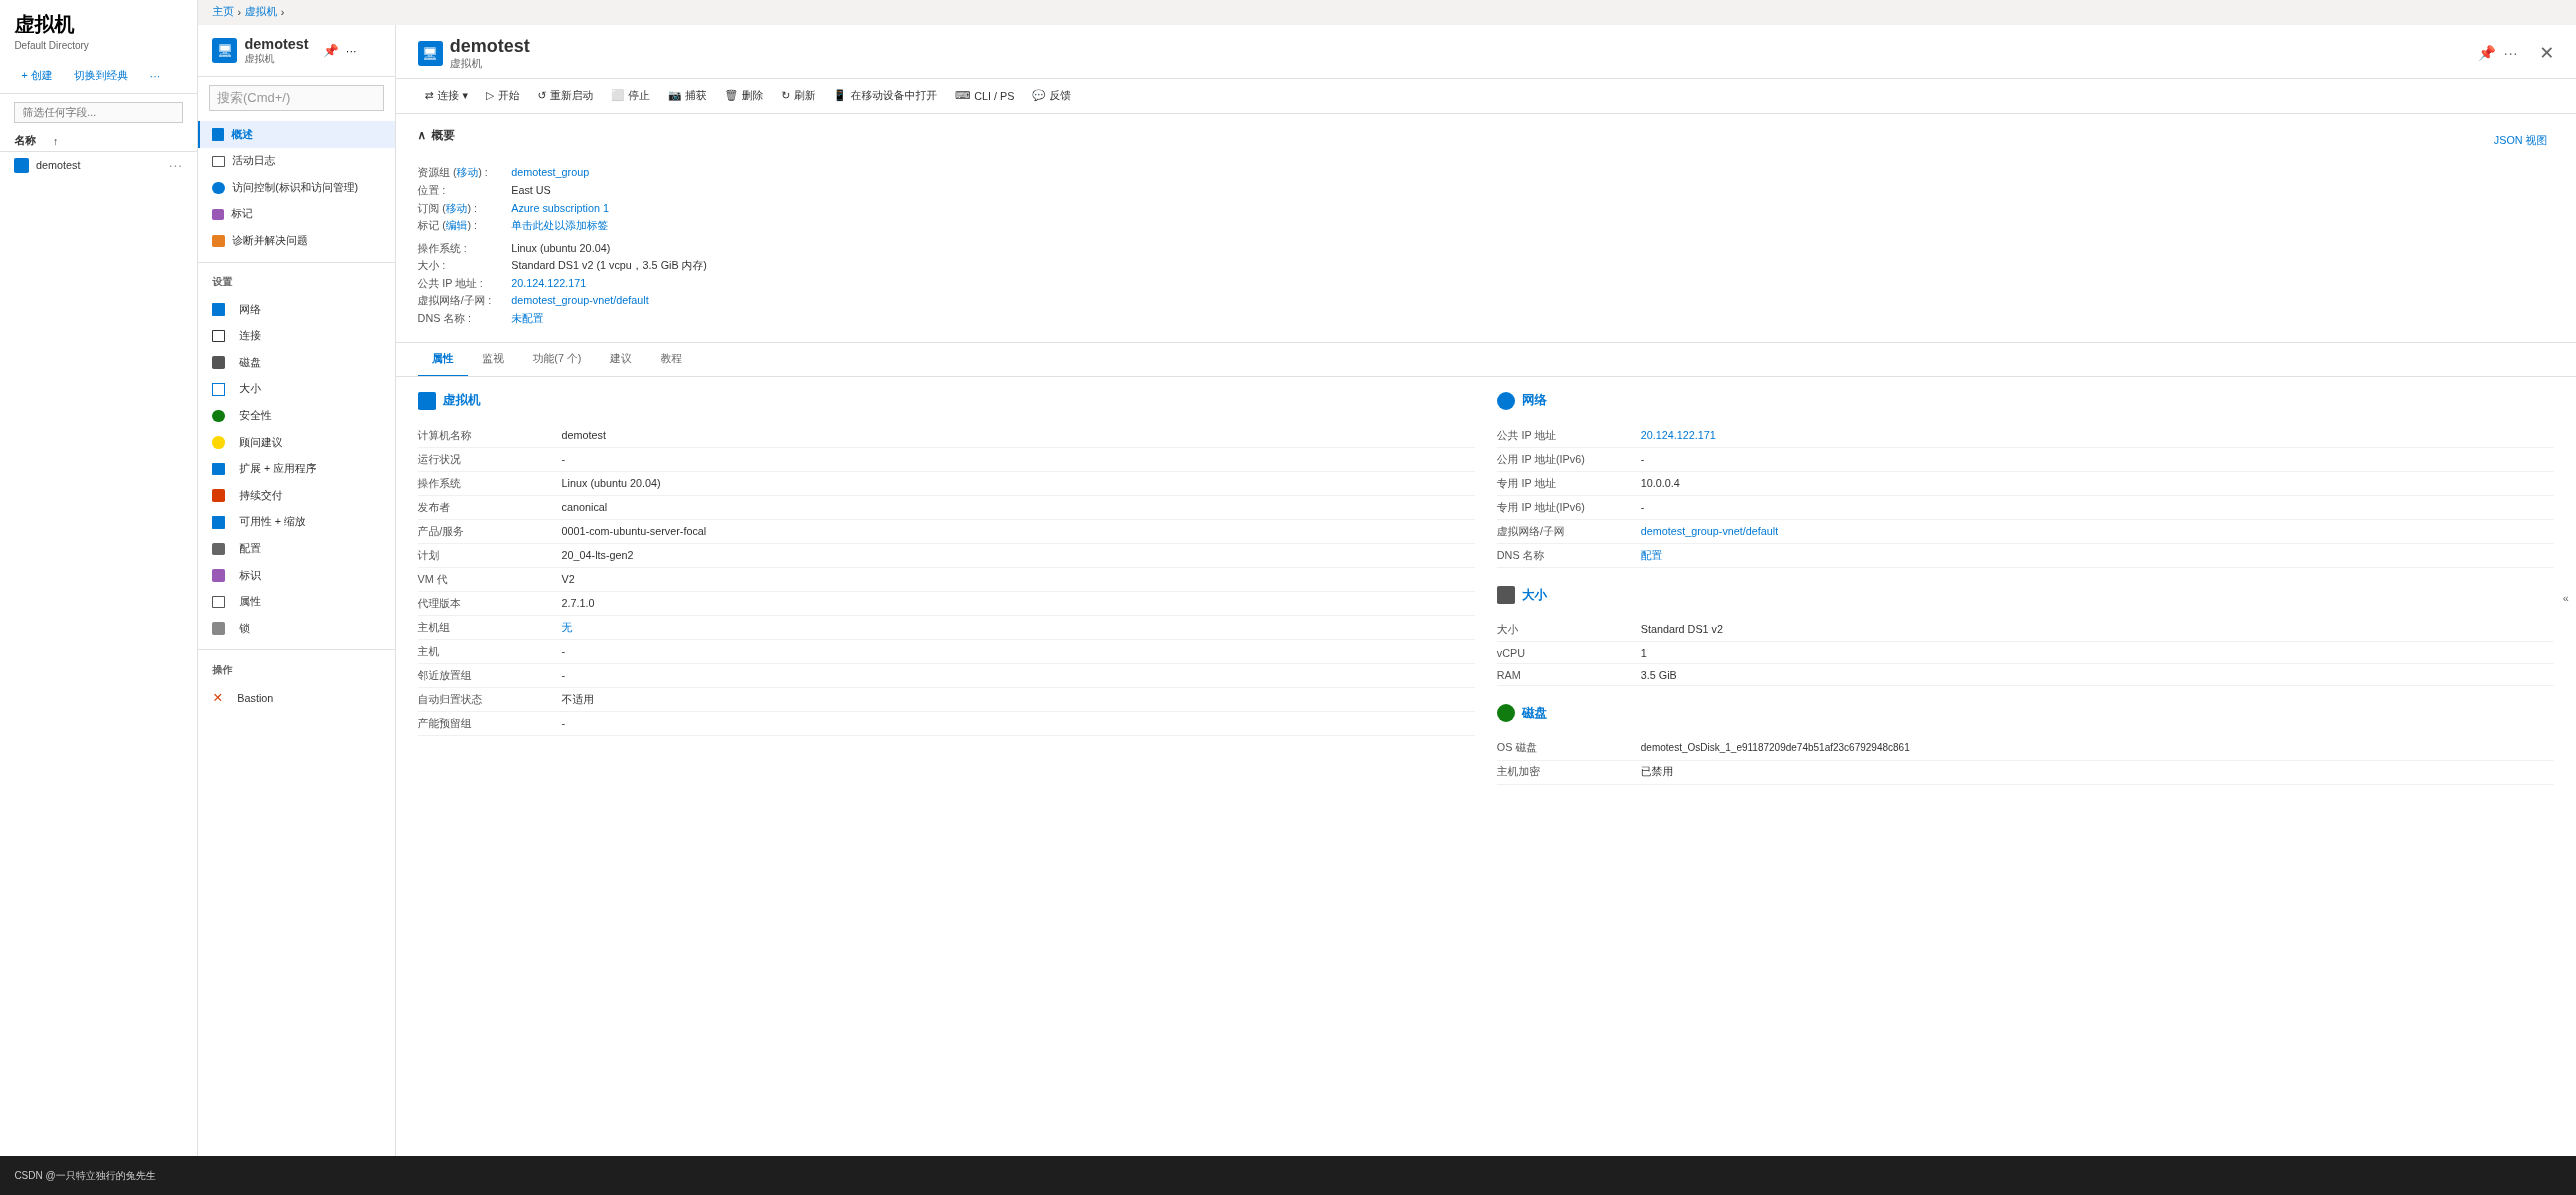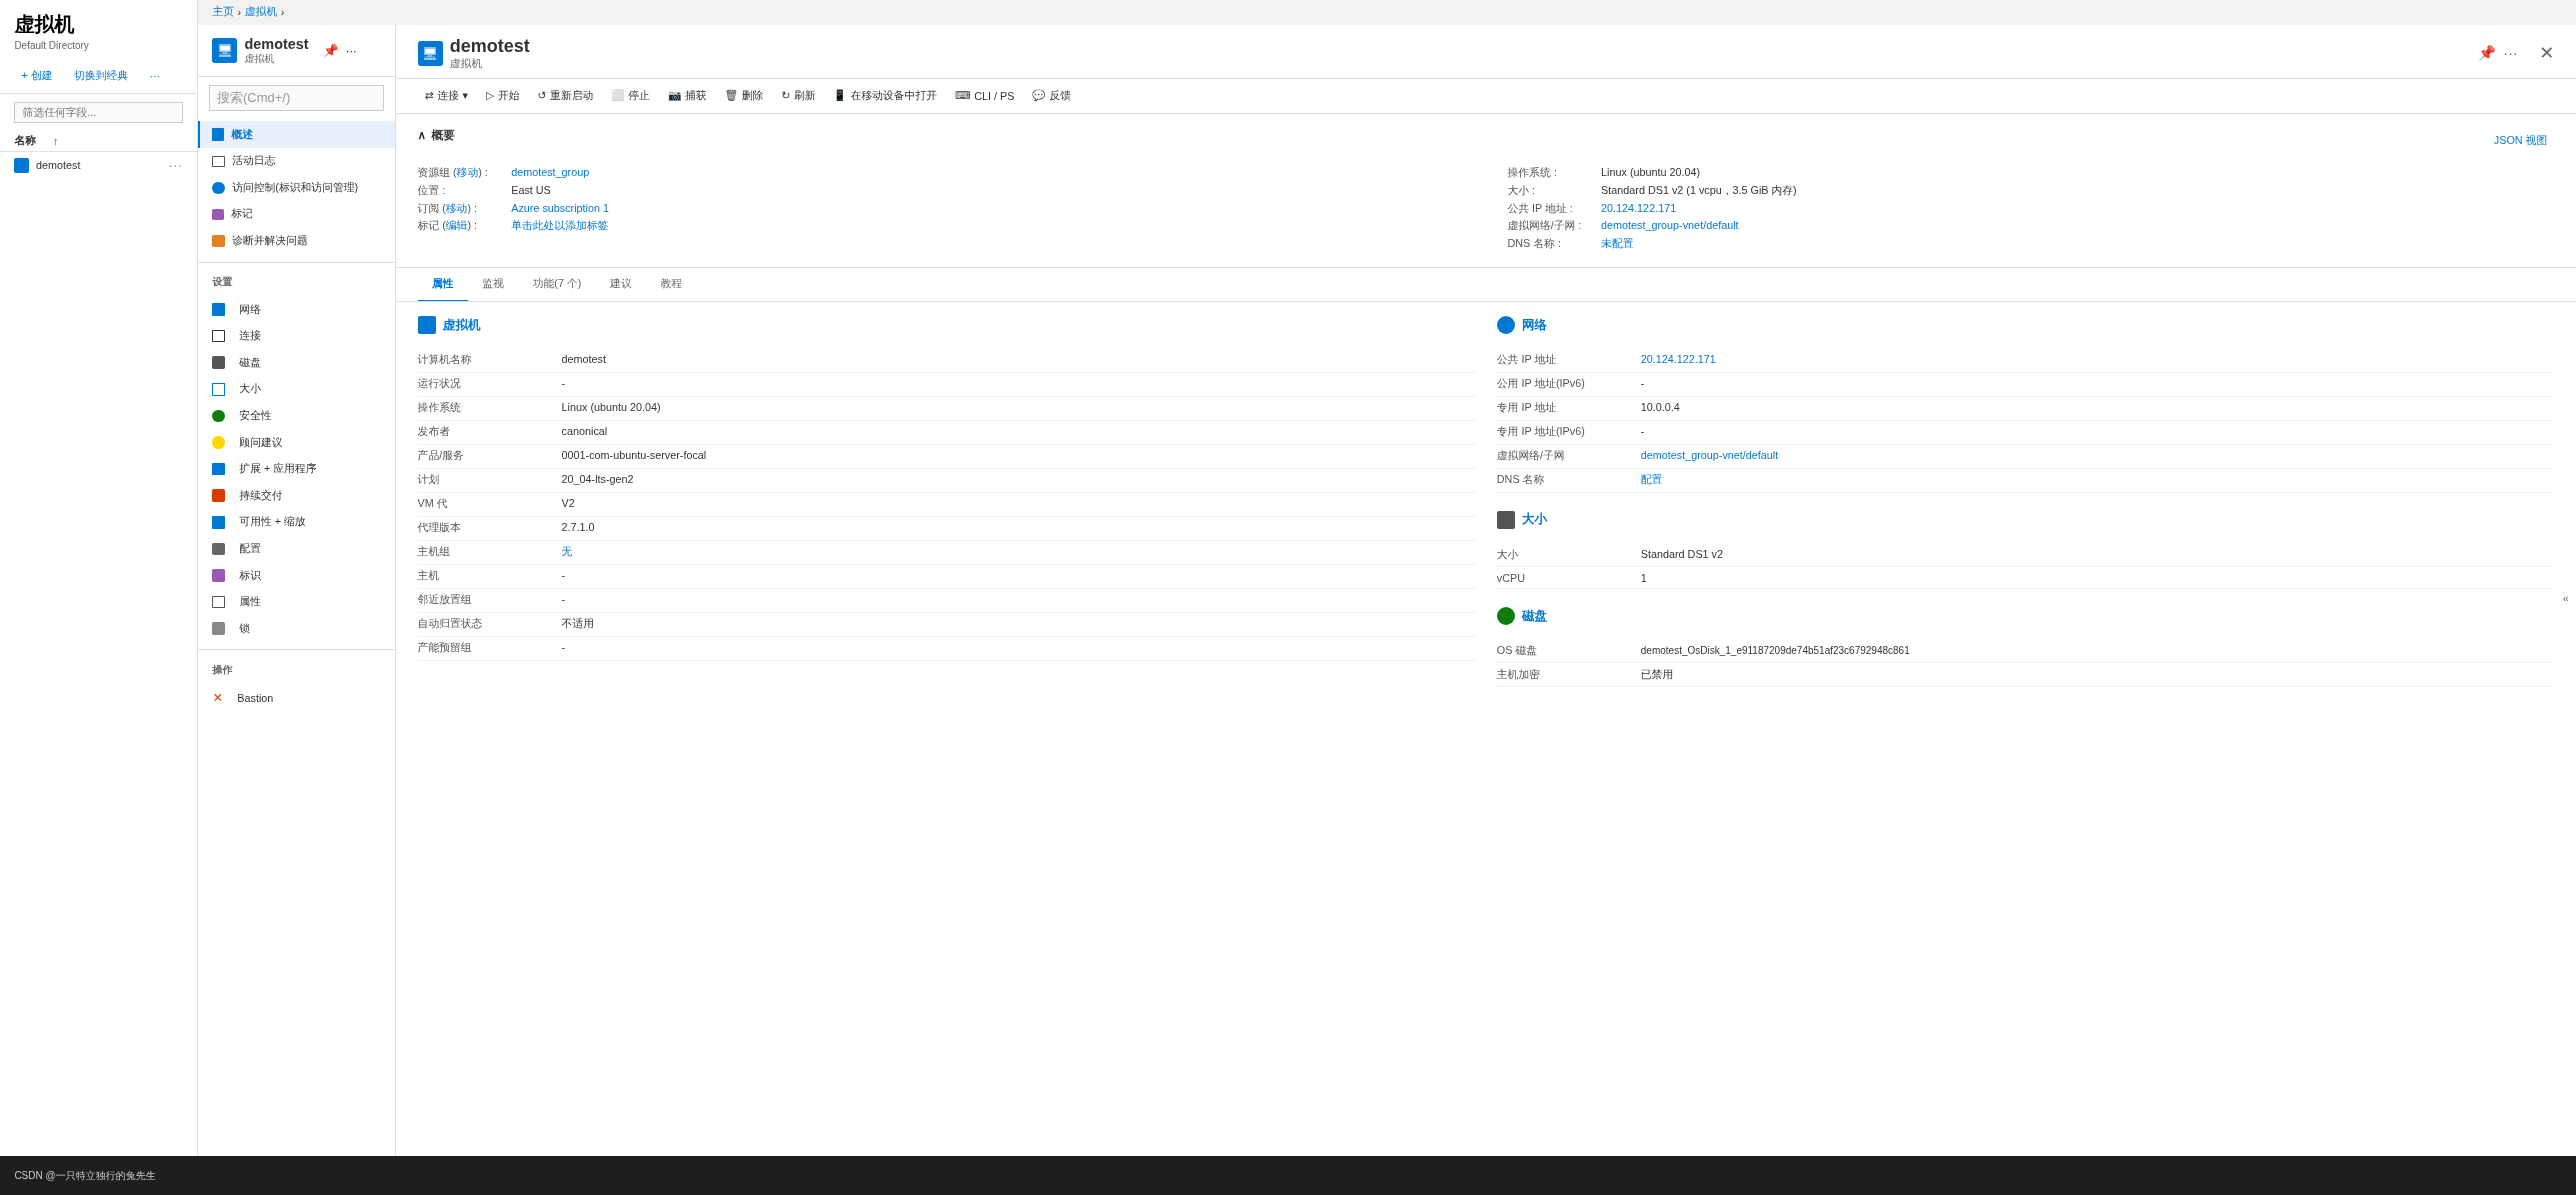--- a/index.html
+++ b/index.html
@@ -57,21 +57,21 @@
     .resource-header-type { font-size: 10.8px; color: #666; }
     .header-action-btn { display: flex; align-items: center; gap: 3.6px; padding: 4.5px 7.2px; border: none; background: none; cursor: pointer; font-size: 10.8px; font-family: 'Segoe UI', sans-serif; color: #333; white-space: nowrap; }
     .close-btn { margin-left: 14.4px; font-size: 18px; cursor: pointer; color: #666; border: none; background: none; }
 
     
     .resource-toolbar { display: flex; align-items: center; padding: 5.4px 21.6px; border-bottom: 0.9px solid #e0e0e0; gap: 3.6px; flex-wrap: wrap; }
 
     
     .overview-section { padding: 14.4px 21.6px; border-bottom: 0.9px solid #e0e0e0; }
     .overview-toggle { display: flex; align-items: center; gap: 5.4px; font-size: 11.7px; font-weight: 600; cursor: pointer; margin-bottom: 10.8px; }
-    .overview-grid { display: grid; grid-template-columns: 1fr 1fr; gap: 5px 43px; }
+    .overview-grid { display: grid; grid-template-columns: 1fr; gap: 5px 43px; }
     .overview-row { display: flex; align-items: baseline; gap: 3.6px; font-size: 10.8px; padding: 1.8px 0; }
     .overview-label { color: #555; min-width: 90px; flex-shrink: 0; }
     .overview-value { color: #333; }
     .overview-value.link { color: #0078d4; cursor: pointer; text-decoration: none; }
     .json-view-btn { margin-left: auto; color: #0078d4; cursor: pointer; font-size: 10.8px; border: none; background: none; padding: 3.6px 7.2px; }
 
     
     .tabs { display: flex; align-items: center; gap: 0; padding: 0 21.6px; border-bottom: 0.9px solid #e0e0e0; }
     .tab { padding: 9px 14.4px; font-size: 10.8px; cursor: pointer; color: #666; border-bottom: 1.8px solid transparent; }
     .tab.active { color: #0078d4; border-bottom: 1.8px solid #0078d4; font-weight: 600; }
@@ -463,20 +463,24 @@
               <span style="color:#0078d4;">大小</span>
             </div>
             <div class="props-row">
               <span class="props-key">大小</span>
               <span class="props-val">Standard DS1 v2</span>
             </div>
             <div class="props-row">
               <span class="props-key">vCPU</span>
               <span class="props-val">1</span>
             </div>
+            <div class="props-row">
+              <span class="props-key">RAM</span>
+              <span class="props-val">3.5 GiB</span>
+            </div>
           </div>
 
           <div class="props-section" style="margin-top:18px;">
             <div class="props-section-header">
               <div class="props-section-icon" style="background:#107c10;border-radius:50%;"></div>
               <span style="color:#0078d4;">磁盘</span>
             </div>
             <div class="props-row">
               <span class="props-key">OS 磁盘</span>
               <span class="props-val" style="font-size:10px;">demotest_OsDisk_1_e91187209de74b51af23c6792948c861</span>

